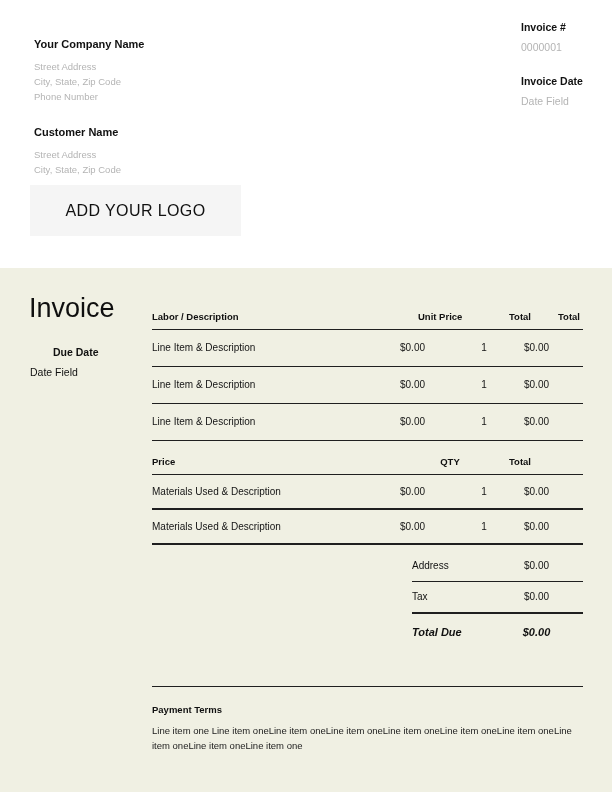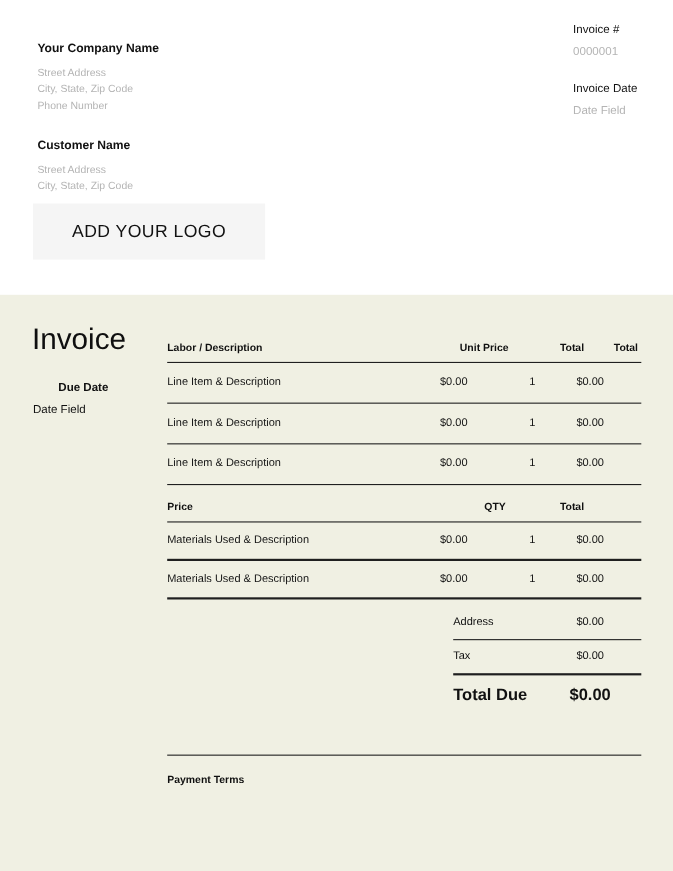--- a/index.html
+++ b/index.html
@@ -17,21 +17,21 @@
   
   .top-band { position: absolute; left: 0; top: 0; width: 612px; height: 268px; background: #ffffff; }
 
   .company-block { position: absolute; left: 34px; top: 21px; }
   .customer-block { position: absolute; left: 34px; top: 109px; }
   .block-title { font-size: 11px; font-weight: bold; color: #111111; line-height: 14px; margin-top: 16px; }
   .addr-lines { margin-top: 8px; }
   .muted-line { font-size: 9.5px; color: #b4b4b4; line-height: 15px; }
 
   .meta-block { position: absolute; left: 521px; top: 21px; }
-  .meta-label { font-size: 10.5px; font-weight: normal; line-height: 13px; color: #111111; }
+  .meta-label { font-size: 10.5px; font-weight: bold; line-height: 13px; color: #111111; }
   .meta-value { font-size: 10.5px; color: #b4b4b4; margin-top: 7px; line-height: 13px; }
   .meta-group-2 { margin-top: 21px; }
 
   .logo-box {
     position: absolute; left: 30px; top: 185px; width: 211px; height: 51px;
     background: #f5f5f5; display: flex; align-items: center; justify-content: center;
     cursor: pointer;
   }
   .logo-text { font-size: 16px; font-weight: normal; letter-spacing: 0.4px; color: #111111; }
 
@@ -55,21 +55,21 @@
   .labor-row { padding: 12px 0; border-bottom: 1.5px solid #1f1f1f; }
   .materials { margin-top: 12px; }
   .mat-row { padding: 10.5px 0; border-bottom: 2px solid #1f1f1f; }
 
   .totals { margin-left: 260px; width: 171px; margin-top: 6px; }
   .totals-row { display: grid; grid-template-columns: 1fr 79px; align-items: center; padding: 9px 0; border-bottom: 1.2px solid #1f1f1f; }
   .totals-row.tax-row { border-bottom: 2px solid #1f1f1f; }
   .totals-row.grand-row { border-bottom: none; padding: 12px 0 10px 0; }
   .t-label { font-size: 10px; line-height: 12px; }
   .t-val { font-size: 10px; line-height: 12px; text-align: center; padding-right: 14px; }
-  .grand-row .t-label, .grand-row .t-val { font-weight: bold; font-size: 15px; }
+  .grand-row .t-label, .grand-row .t-val { font-weight: bold; font-size: 11px; font-style: italic; }
 
   .bottom-divider { margin-top: 38px; border-top: 1.5px solid #1f1f1f; }
 
   .terms { margin-top: 17px; }
   .terms-label { font-size: 9.5px; font-weight: bold; line-height: 12px; color: #101010; }
   .terms-text { margin-top: 7px; font-size: 9.5px; line-height: 15px; color: #1c1c1c; width: 428px; }
 </style>
 </head>
 <body>
 
@@ -179,18 +179,19 @@
         <div class="totals-row grand-row">
           <div class="t-label">Total Due</div>
           <div class="t-val">$0.00</div>
         </div>
       </div>
 
       <div class="bottom-divider"></div>
 
       <div class="terms">
         <div class="terms-label">Payment Terms</div>
+        <div class="terms-text">Line item one Line item oneLine item oneLine item oneLine item oneLine item oneLine item oneLine item oneLine item oneLine item one</div>
       </div>
 
     </div>
   </div>
 
 </div>
 
 </body></html>

